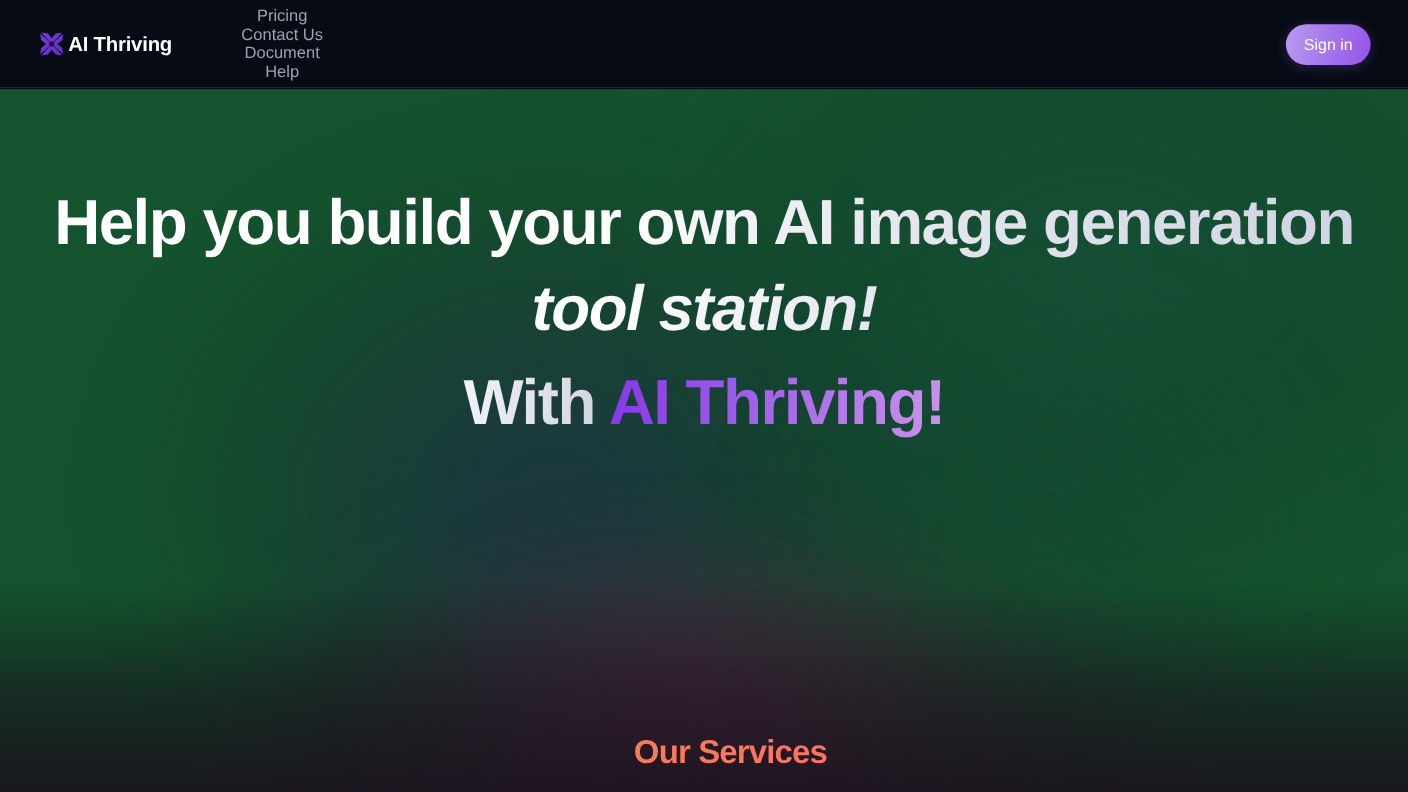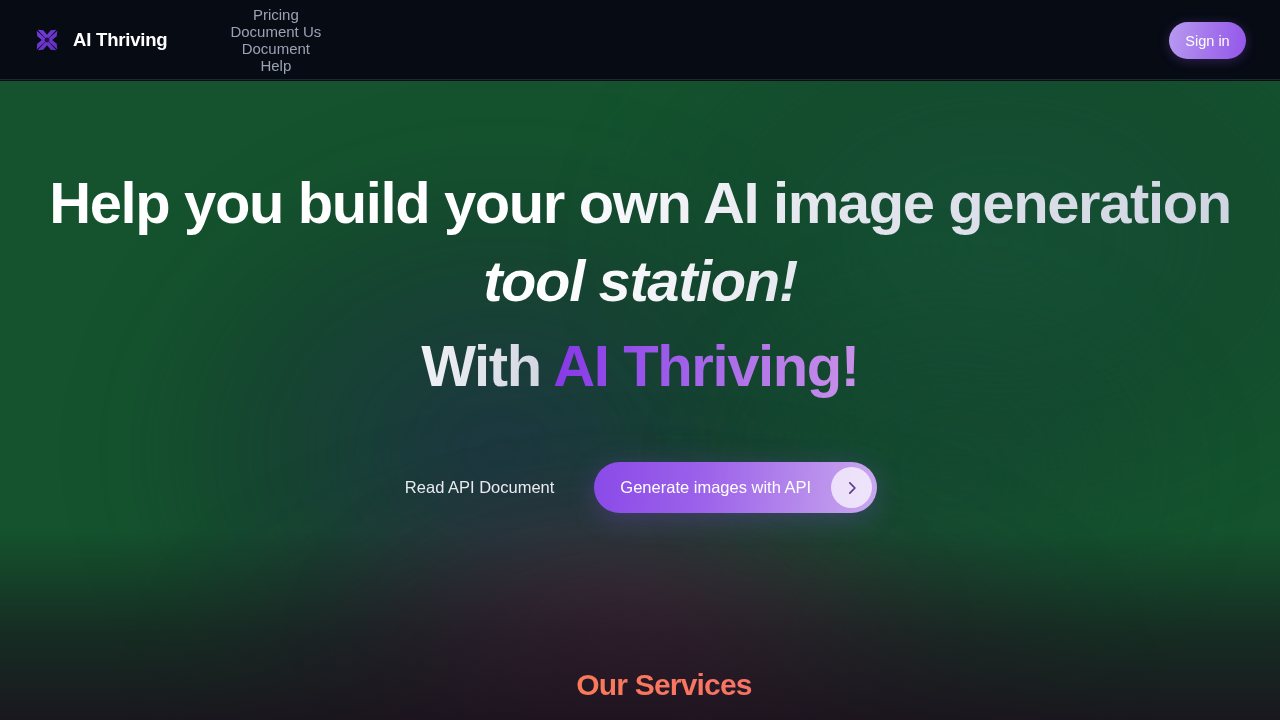--- a/index.html
+++ b/index.html
@@ -25,21 +25,20 @@
     position:absolute; top:0; left:0;
     width:1280px; height:80px;
     background:#070b14;
     border-bottom:1px solid rgba(150,170,195,0.17);
     display:flex; align-items:center;
     z-index:40;
   }
 
   .brand {
     display:flex; align-items:center;
-    gap:11px;
     margin-left:32px;
     cursor:pointer;
   }
   .logo-icon {
     width:30px; height:30px;
     display:block;
     flex:0 0 auto;
   }
   .brand-name {
     color:#ffffff;
@@ -273,21 +272,21 @@
           <path d="M16 16 L26.0 27.0 L20.0 26.4 L16 21.5 L12.0 26.4 L6.0 27.0 Z" fill="url(#lg)"></path>
           <path d="M16 16 L5.0 26.0 L5.6 20.0 L10.5 16 L5.6 12.0 L5.0 6.0 Z" fill="url(#lg)"></path>
           <circle cx="16" cy="16" r="2.6" fill="#241247"></circle>
         </svg>
       </span>
       <span class="brand-name">AI Thriving</span>
     </div>
 
     <nav class="nav">
       <a class="nav-link">Pricing</a>
-      <a class="nav-link">Document Us</a>
+      <a class="nav-link">Contact Us</a>
       <a class="nav-link">Document</a>
       <a class="nav-link">Help</a>
     </nav>
 
     <button class="signin-btn">Sign in</button>
   </header>
 
   <section class="hero">
     <div class="glow glow-indigo"></div>
     <div class="glow glow-green"></div>
@@ -299,32 +298,20 @@
     <div class="hero-content">
 
       <h1 class="headline">Help you build your own AI image generation</h1>
       <h1 class="headline" style="margin-top:-6px;font-style:italic;">tool station!</h1>
 
       <div class="headline-2">
         <span class="with-word">With </span><span class="brand-word">AI Thriving!</span>
       </div>
 
 
-      <div class="cta-row">
-        <button class="cta-secondary">Read API Document</button>
-
-        <button class="cta-primary">
-          <span class="cta-primary-label">Generate images with API</span>
-          <span class="cta-circle">
-            <svg width="16" height="16" viewBox="0 0 16 16" fill="none" xmlns="http://www.w3.org/2000/svg">
-              <path d="M5.8 2.9 L10.9 8 L5.8 13.1" stroke="#5b3a8a" stroke-width="1.7" stroke-linecap="round" stroke-linejoin="round"></path>
-            </svg>
-          </span>
-        </button>
-      </div>
     </div>
 
     <div class="services">
       <h2 class="services-title">Our Services</h2>
     </div>
   </section>
 
 </div>
 
 </body></html>

